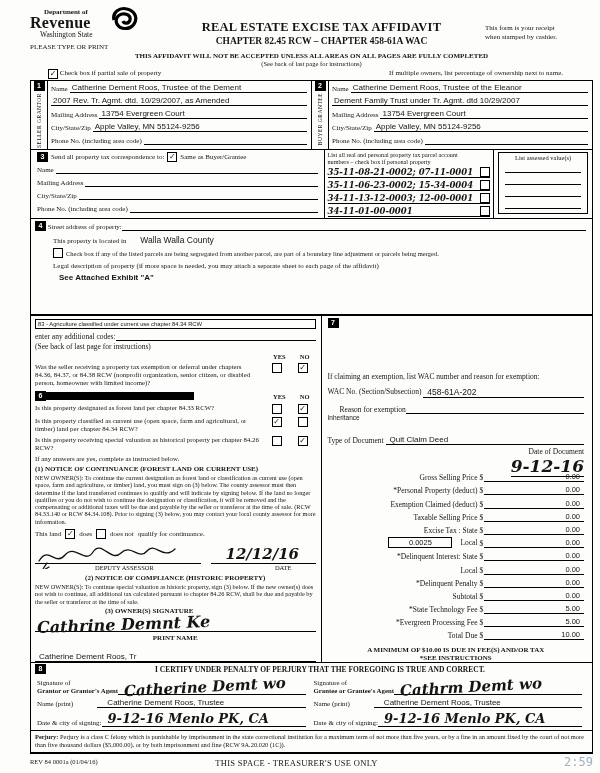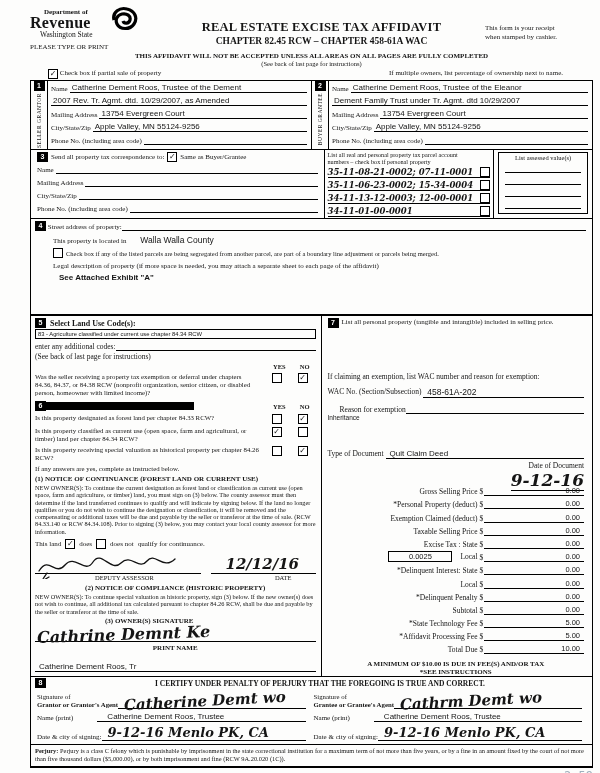--- a/index.html
+++ b/index.html
@@ -87,21 +87,21 @@
   .printname{text-align:center;font-size:7px;font-weight:bold;margin-top:2px;}
   .pnline{border-bottom:1px solid #000;margin-top:10px;padding-left:4px;}
   
   .s7hdr{font-size:7px;display:flex;gap:3px;line-height:8.5px;}
   .exnote{font-size:7.5px;margin-top:44px;}
   .wacline{display:flex;align-items:flex-start;font-size:7.5px;margin-top:6px;}
   .wacline .typed{border-bottom:1px solid #000;flex:1;font-size:8.5px;padding-left:4px;}
   .reasonline{display:flex;align-items:flex-end;font-size:7.5px;margin-top:5px;margin-left:12px;}
   .reasonline .fill{height:10px;}
   .reasonval{font-size:6.5px;font-family:"Liberation Sans",sans-serif;margin-top:0px;}
-  .docline{display:flex;align-items:flex-start;font-size:7.5px;margin-top:28px;}
+  .docline{display:flex;align-items:center;font-size:7.5px;margin-top:14px;}
   .docline .typed{border-bottom:1px solid #000;flex:1;font-size:8px;padding-left:4px;}
   .datedoc{display:flex;align-items:flex-end;font-size:7.5px;margin-top:2px;height:22px;flex-direction:column;}
   .datedoc .dline{flex:1;border-bottom:1px solid #000;text-align:center;}
   .datedoc .hand{font-size:17px;}
   .mrow{display:flex;align-items:flex-end;font-size:7.5px;height:13.2px;}
   .mlabel{width:150px;text-align:right;white-space:nowrap;}
   .dollar{padding:0 1px 0 2px;}
   .mline{flex:1;border-bottom:1px solid #000;display:flex;justify-content:flex-end;}
   .mval{font-size:7.5px;padding-right:4px;font-family:"Liberation Sans",sans-serif;}
   .ratebox{display:inline-block;border:1px solid #000;width:62px;text-align:center;font-size:7.5px;
@@ -299,24 +299,20 @@
       <div class="r4seg">
         <span class="cb"></span>
         <span>Check box if any of the listed parcels are being segregated from another parcel, are part of a boundary line adjustment or parcels being merged.</span>
       </div>
       <div class="r4legal">Legal description of property (if more space is needed, you may attach a separate sheet to each page of the affidavit)</div>
       <div class="r4exhibit typed" style="font-weight:bold">See Attached Exhibit "A"</div>
     </div>
 
     <div class="maincols">
       <div class="leftcol">
-        <div style="display:flex;gap:4px;align-items:center;">
-          <span class="secnum">5</span>
-          <span class="s5title">Select Land Use Code(s):</span>
-        </div>
         <div class="lubox">83 - Agriculture classified under current use chapter 84.34 RCW</div>
         <div class="s5add">
               <span>enter any additional codes:</span>
               <span class="fill"></span>
             </div>
         <div class="s5see">(See back of last page for instructions)</div>
         <div class="yncap">
               <span>YES</span>
               <span>NO</span>
             </div>
@@ -384,21 +380,20 @@
           <span class="cap">(3) OWNER(S) SIGNATURE</span>
           <span class="hand" style="position:absolute;left:2px;bottom:-3px;font-size:16px;white-space:nowrap;transform:rotate(-2deg);">Cathrine  Demnt Ke</span>
         </div>
         <div class="printname">PRINT NAME</div>
         <div class="pnline typed">Catherine Dement Roos, Tr</div>
       </div>
 
       <div class="rightcol">
         <div class="s7hdr">
           <span class="secnum">7</span>
-          <span>List all  personal property (tangible and intangible) included in selling price.</span>
         </div>
         <div class="exnote">If claiming an exemption, list WAC number and reason for exemption:</div>
         <div class="wacline">
           <span>WAC No. (Section/Subsection)</span>&nbsp;
           <span class="typed">458-61A-202</span>
         </div>
         <div class="reasonline">
           <span>Reason for exemption</span>
           <span class="fill"></span>
         </div>
@@ -484,21 +479,21 @@
               </span>
             </div>
         <div class="mrow">
               <span class="mlabel">*State Technology Fee</span>
               <span class="dollar">$</span>
               <span class="mline">
                 <span class="mval">5.00</span>
               </span>
             </div>
         <div class="mrow">
-              <span class="mlabel">*Affidavit Processing Fee</span>
+              <span class="mlabel">*Evergreen Processing Fee</span>
               <span class="dollar">$</span>
               <span class="mline">
                 <span class="mval">5.00</span>
               </span>
             </div>
         <div class="mrow">
               <span class="mlabel">Total Due</span>
               <span class="dollar">$</span>
               <span class="mline">
                 <span class="mval">10.00</span>

